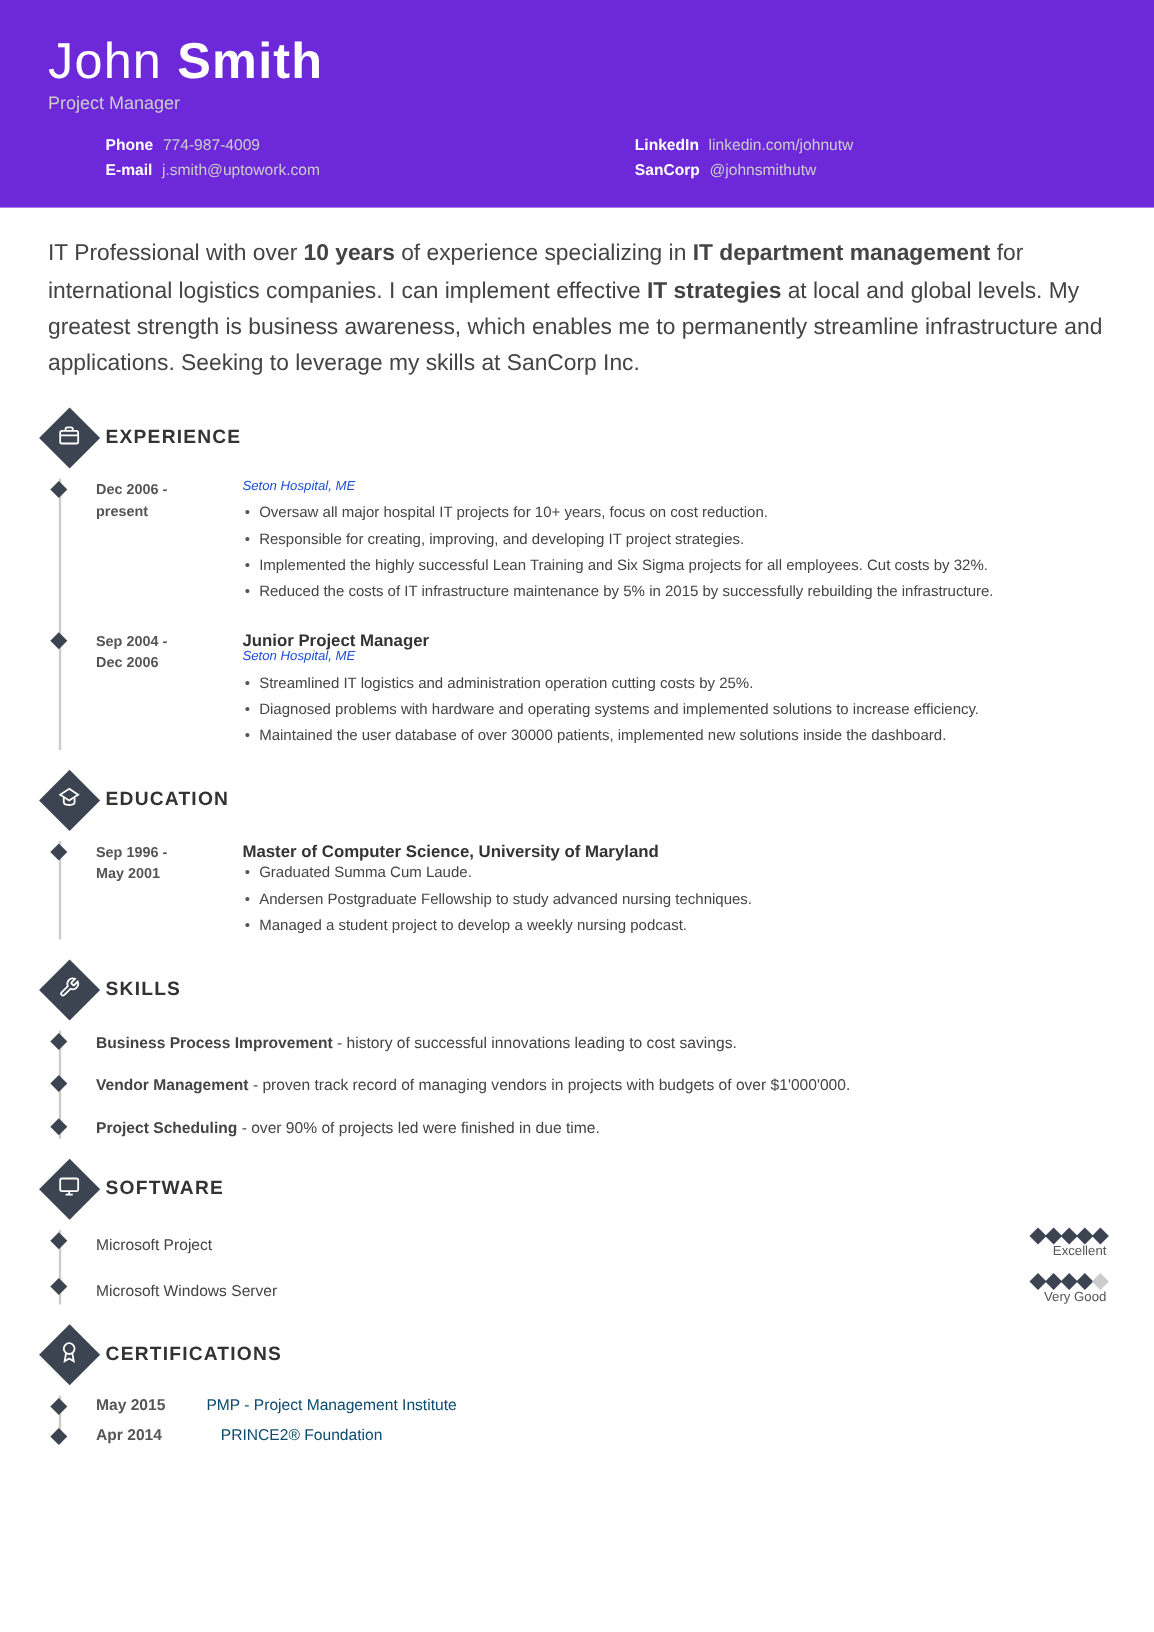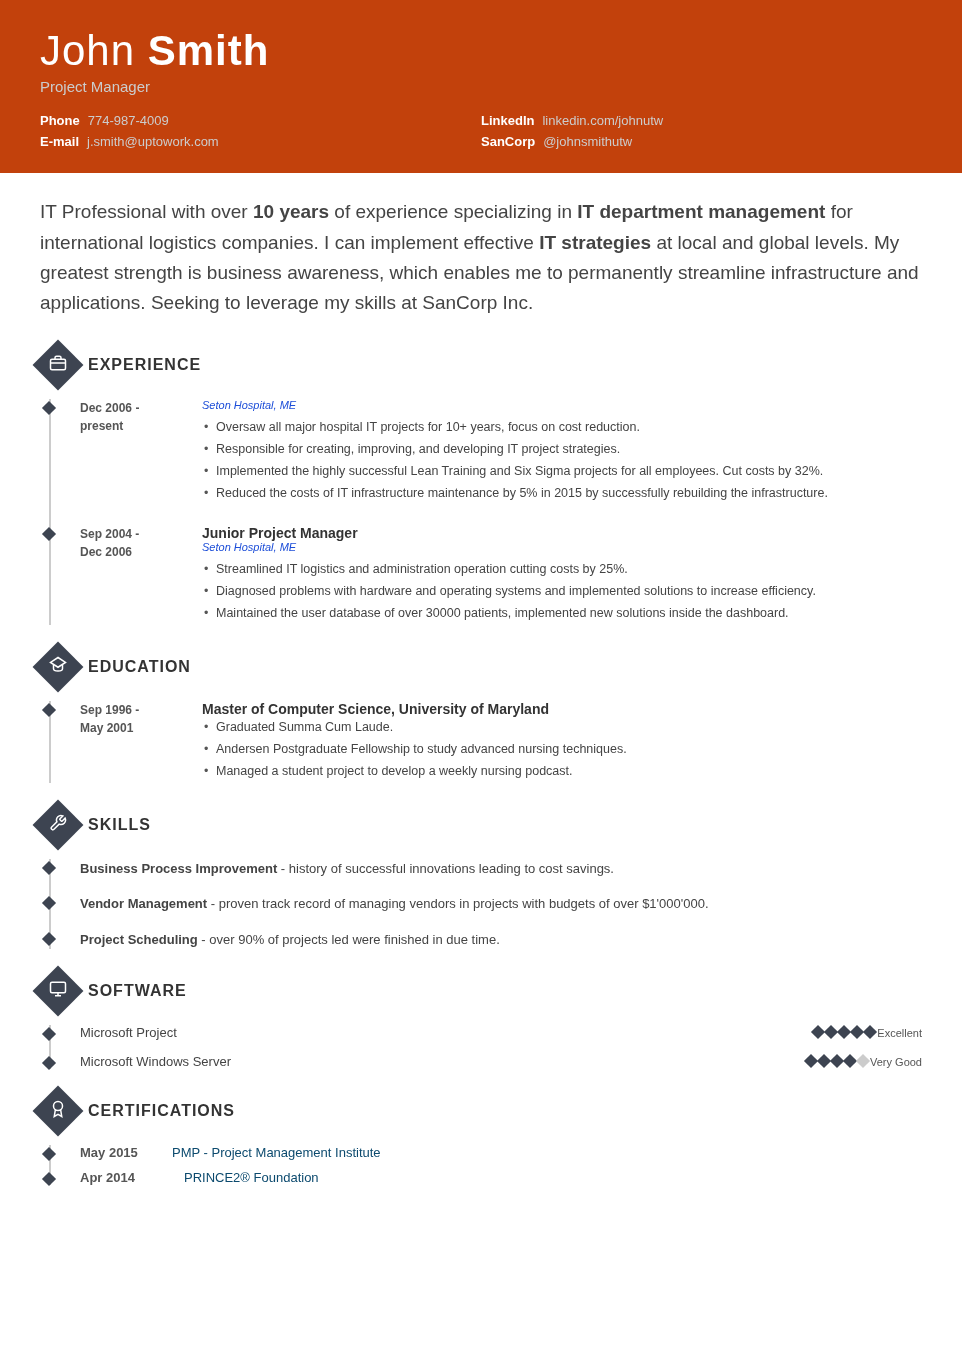--- a/index.html
+++ b/index.html
@@ -7,21 +7,21 @@
       font-family: 'Arial', sans-serif;
       font-size: 13px;
       color: #333;
       background: #fff;
       width: 962px;
       min-height: 1360px;
     }
 
     
     .header {
-      background: #c2410c;
+      background: #6d28d9;
       color: #fff;
       padding: 28px 40px 24px 40px;
     }
     .header-name {
       font-size: 42px;
       font-weight: 300;
       letter-spacing: 1px;
       line-height: 1.1;
     }
     .header-name strong {
@@ -37,20 +37,21 @@
       margin-top: 18px;
       display: grid;
       grid-template-columns: 1fr 1fr;
       row-gap: 6px;
     }
     .contact-item {
       display: flex;
       align-items: flex-end;
       gap: 8px;
       font-size: 13px;
+      margin-left: 48px;
     }
     .contact-label {
       font-weight: 700;
       color: #fff;
     }
     .contact-value {
       color: #ccc;
     }
 
     
@@ -171,22 +172,22 @@
       font-size: 13px;
       color: #444;
       line-height: 1.5;
     }
     .software-name {
       font-size: 13px;
       color: #444;
     }
     .software-rating {
       display: flex;
-      flex-direction: row;
-      align-items: flex-start;
+      flex-direction: column;
+      align-items: flex-end;
       gap: 2px;
     }
     .rating-dots {
       display: flex;
       gap: 3px;
     }
     .rating-dot {
       width: 10px;
       height: 10px;
       background: #3d4451;

